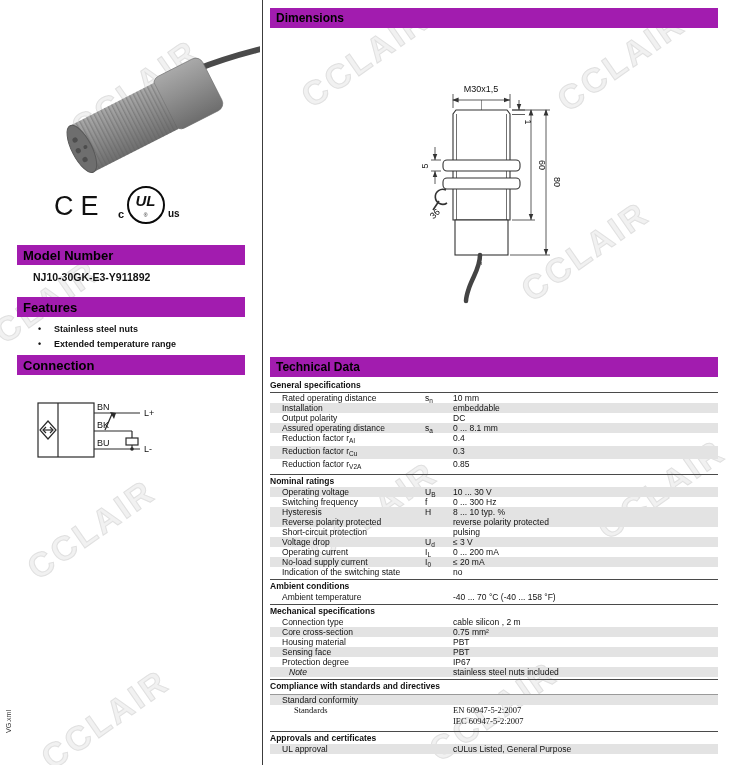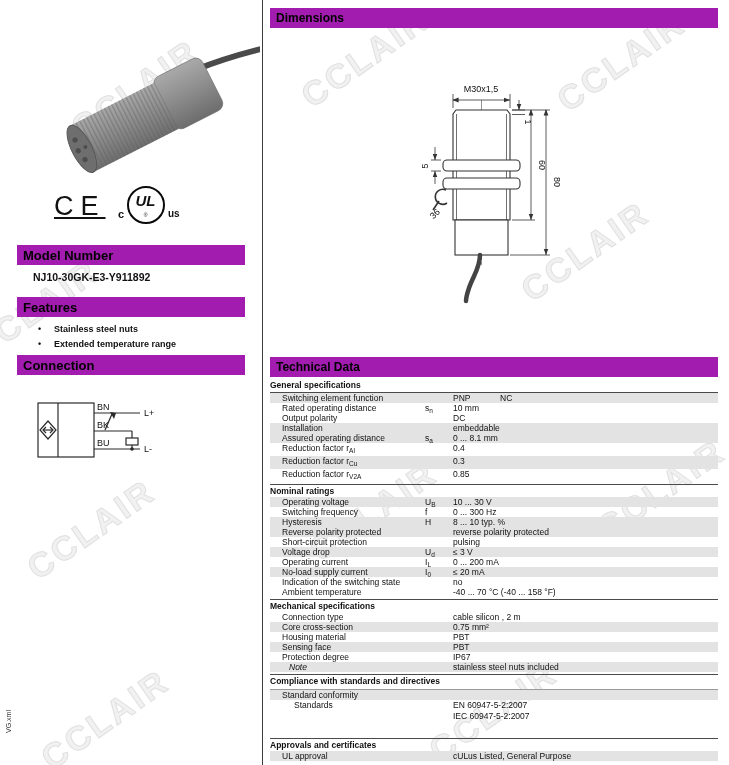--- a/index.html
+++ b/index.html
@@ -15,37 +15,37 @@
   .bar{position:absolute;background:#a21caf;color:#000;font-weight:bold;z-index:2;
        box-sizing:border-box;padding:3px 0 0 6px;}
   .bar-left{left:17px;width:228px;height:20px;font-size:13px;}
   .bar-right{left:270px;width:448px;height:20px;font-size:12px;}
   
   .model-value{position:absolute;left:33px;top:271px;font-size:10.5px;font-weight:bold;z-index:2;}
   .features{position:absolute;left:38px;top:324px;z-index:2;font-size:9px;font-weight:bold;}
   .feat-item{display:flex;margin-bottom:5px;}
   .feat-bullet{width:16px;}
   
-  .ce{position:absolute;left:54px;top:191px;font-size:27px;letter-spacing:7px;z-index:2;text-decoration:underline;}
+  .ce{position:absolute;left:54px;top:191px;font-size:27px;letter-spacing:7px;z-index:2;}
   .ulwrap{position:absolute;left:118px;top:186px;z-index:2;height:46px;}
   .ul-c{position:absolute;left:0;top:22px;font-size:11px;font-weight:bold;}
   .ul-circle{position:absolute;left:9px;top:0;width:38px;height:38px;border:2.5px solid #0a0a0a;
              border-radius:50%;box-sizing:border-box;}
   .ul-letters{position:absolute;left:0;top:4px;width:33px;text-align:center;
               font-size:15px;font-weight:bold;font-style:italic;letter-spacing:0;}
   .ul-reg{position:absolute;left:0;top:24px;width:33px;text-align:center;font-size:5px;}
   .ul-us{position:absolute;left:50px;top:22px;font-size:10px;font-weight:bold;}
   
   .ttable{position:absolute;left:270px;top:379px;width:448px;z-index:2;font-size:8.5px;}
   .tsec{font-weight:bold;line-height:11px;margin-top:2px;padding-top:1px;border-top:1px solid #4a4a4a;}
   .tsec-first{border-top:none;border-bottom:1px solid #4a4a4a;margin-top:0;padding-bottom:1px;}
   .trow{position:relative;min-height:10px;line-height:10px;}
   .trow.shaded{background:#e3e3e3;}
   .trow.subhead{border-top:1px solid #9a9a9a;margin-top:2px;}
-  .trow.tall{min-height:23px;line-height:11px;margin-bottom:15px;}
+  .trow.tall{min-height:23px;line-height:11px;margin-bottom:3px;font-family:Liberation Serif, serif;}
   .tlabel{display:inline-block;}
   .tsym{position:absolute;left:155px;top:0;}
   .tval{position:absolute;left:183px;top:0;white-space:pre-line;}
   .tval2{position:absolute;left:230px;top:0;}
   .sub{font-size:6.5px;vertical-align:-2px;}
   
   .svgblock{position:absolute;z-index:1;}
   svg text{font-family:"Liberation Sans","DejaVu Sans",sans-serif;}
   
   .filelabel{position:absolute;left:-14px;top:718px;font-size:7px;color:#333;
@@ -207,38 +207,38 @@
     <text x="276" y="135" transform="rotate(90 276 135)" text-anchor="middle">60</text>
     <text x="291" y="152" transform="rotate(90 291 152)" text-anchor="middle">80</text>
     <text x="174" y="186" transform="rotate(-45 174 186)" text-anchor="middle">36</text>
   </g>
 </svg>
 
 <div class="bar bar-right" style="top:357px;">Technical Data</div>
 
 <div class="ttable">
     <div class="tsec tsec-first">General specifications</div>
-    <div class="trow shaded"><span class="tlabel" style="padding-left: 12px;">Switching element function</span><span class="tval">PNP</span><span class="tval2">NC</span></div>
     <div class="trow"><span class="tlabel" style="padding-left: 12px;">Rated operating distance</span><span class="tsym">s<span class="sub">n</span></span><span class="tval">10 mm</span></div>
+    <div class="trow shaded"><span class="tlabel" style="padding-left: 12px;">Installation</span><span class="tval">embeddable</span></div>
     <div class="trow"><span class="tlabel" style="padding-left: 12px;">Output polarity</span><span class="tval">DC</span></div>
-    <div class="trow shaded"><span class="tlabel" style="padding-left: 12px;">Installation</span><span class="tval">embeddable</span></div>
     <div class="trow shaded"><span class="tlabel" style="padding-left: 12px;">Assured operating distance</span><span class="tsym">s<span class="sub">a</span></span><span class="tval">0 ... 8.1 mm</span></div>
     <div class="trow"><span class="tlabel" style="padding-left: 12px;">Reduction factor r<span class="sub">Al</span></span><span class="tval">0.4</span></div>
     <div class="trow shaded"><span class="tlabel" style="padding-left: 12px;">Reduction factor r<span class="sub">Cu</span></span><span class="tval">0.3</span></div>
     <div class="trow"><span class="tlabel" style="padding-left: 12px;">Reduction factor r<span class="sub">V2A</span></span><span class="tval">0.85</span></div>
     <div class="tsec">Nominal ratings</div>
     <div class="trow shaded"><span class="tlabel" style="padding-left: 12px;">Operating voltage</span><span class="tsym">U<span class="sub">B</span></span><span class="tval">10 ... 30 V</span></div>
     <div class="trow"><span class="tlabel" style="padding-left: 12px;">Switching frequency</span><span class="tsym">f</span><span class="tval">0 ... 300 Hz</span></div>
     <div class="trow shaded"><span class="tlabel" style="padding-left: 12px;">Hysteresis</span><span class="tsym">H</span><span class="tval">8 ... 10  typ. %</span></div>
     <div class="trow shaded"><span class="tlabel" style="padding-left: 12px;">Reverse polarity protected</span><span class="tval">reverse polarity protected</span></div>
     <div class="trow"><span class="tlabel" style="padding-left: 12px;">Short-circuit protection</span><span class="tval">pulsing</span></div>
     <div class="trow shaded"><span class="tlabel" style="padding-left: 12px;">Voltage drop</span><span class="tsym">U<span class="sub">d</span></span><span class="tval">≤ 3 V</span></div>
     <div class="trow"><span class="tlabel" style="padding-left: 12px;">Operating current</span><span class="tsym">I<span class="sub">L</span></span><span class="tval">0 ... 200 mA</span></div>
     <div class="trow shaded"><span class="tlabel" style="padding-left: 12px;">No-load supply current</span><span class="tsym">I<span class="sub">0</span></span><span class="tval">≤ 20 mA</span></div>
     <div class="trow"><span class="tlabel" style="padding-left: 12px;">Indication of the switching state</span><span class="tval">no</span></div>
+    <div class="tsec">Ambient conditions</div>
     <div class="trow"><span class="tlabel" style="padding-left: 12px;">Ambient temperature</span><span class="tval">-40 ... 70 °C (-40 ... 158 °F)</span></div>
     <div class="tsec">Mechanical specifications</div>
     <div class="trow"><span class="tlabel" style="padding-left: 12px;">Connection type</span><span class="tval">cable silicon , 2 m</span></div>
     <div class="trow shaded"><span class="tlabel" style="padding-left: 12px;">Core cross-section</span><span class="tval">0.75 mm²</span></div>
     <div class="trow"><span class="tlabel" style="padding-left: 12px;">Housing material</span><span class="tval">PBT</span></div>
     <div class="trow shaded"><span class="tlabel" style="padding-left: 12px;">Sensing face</span><span class="tval">PBT</span></div>
     <div class="trow"><span class="tlabel" style="padding-left: 12px;">Protection degree</span><span class="tval">IP67</span></div>
     <div class="trow shaded"><span class="tlabel" style="padding-left: 19px; font-style: italic;">Note</span><span class="tval">stainless steel nuts included</span></div>
     <div class="tsec">Compliance with standards and directives</div>
     <div class="trow shaded subhead"><span class="tlabel" style="padding-left: 12px;">Standard conformity</span></div>

